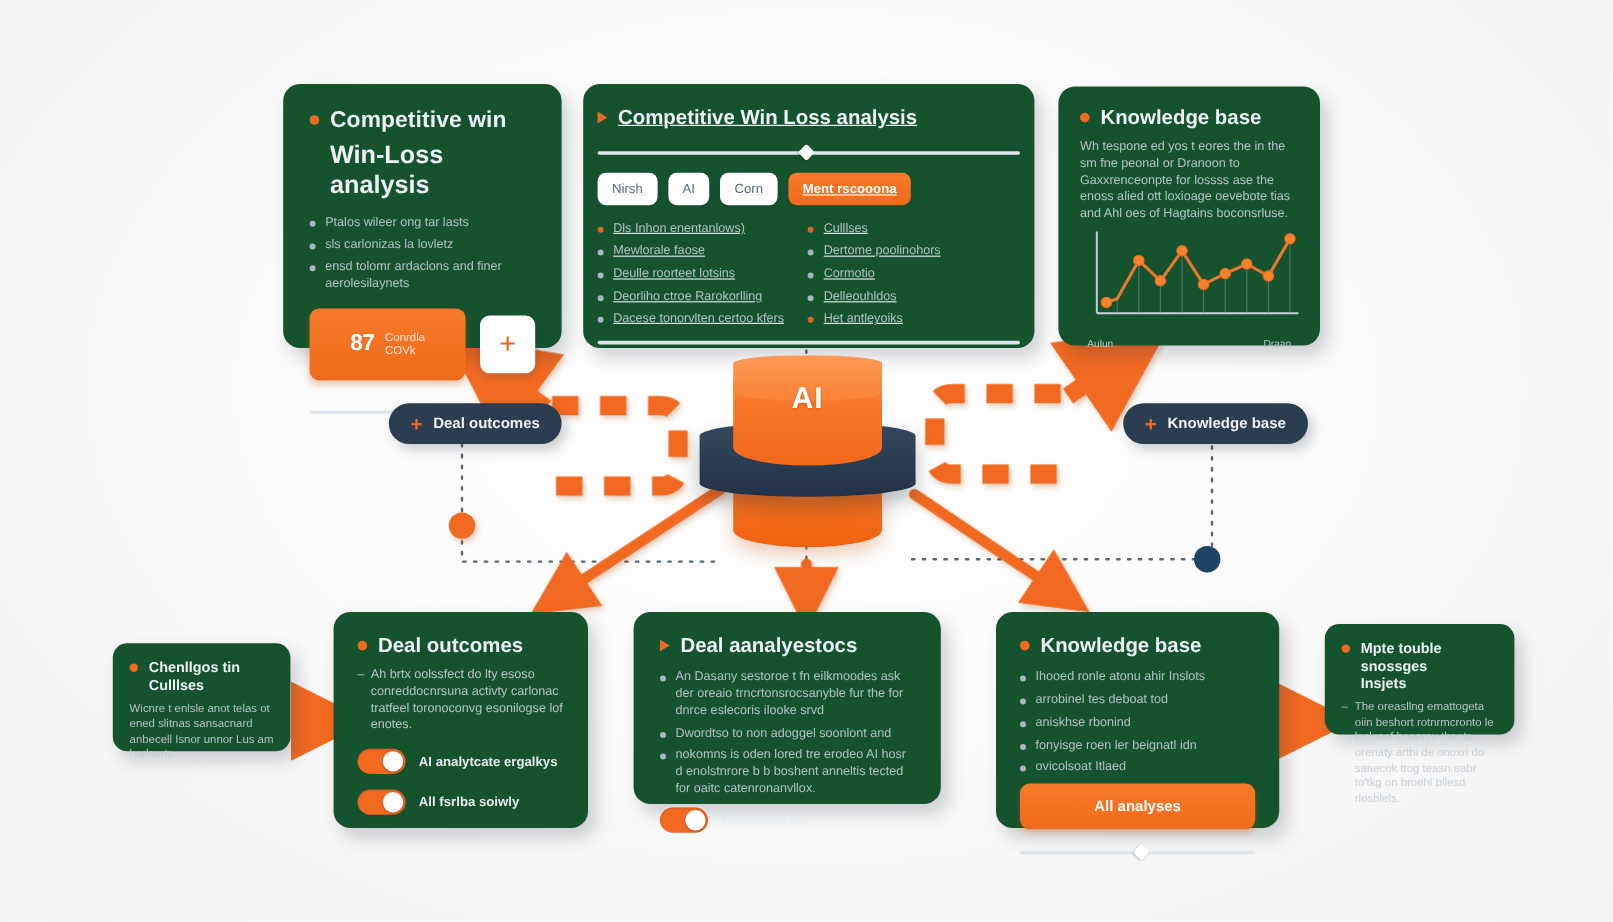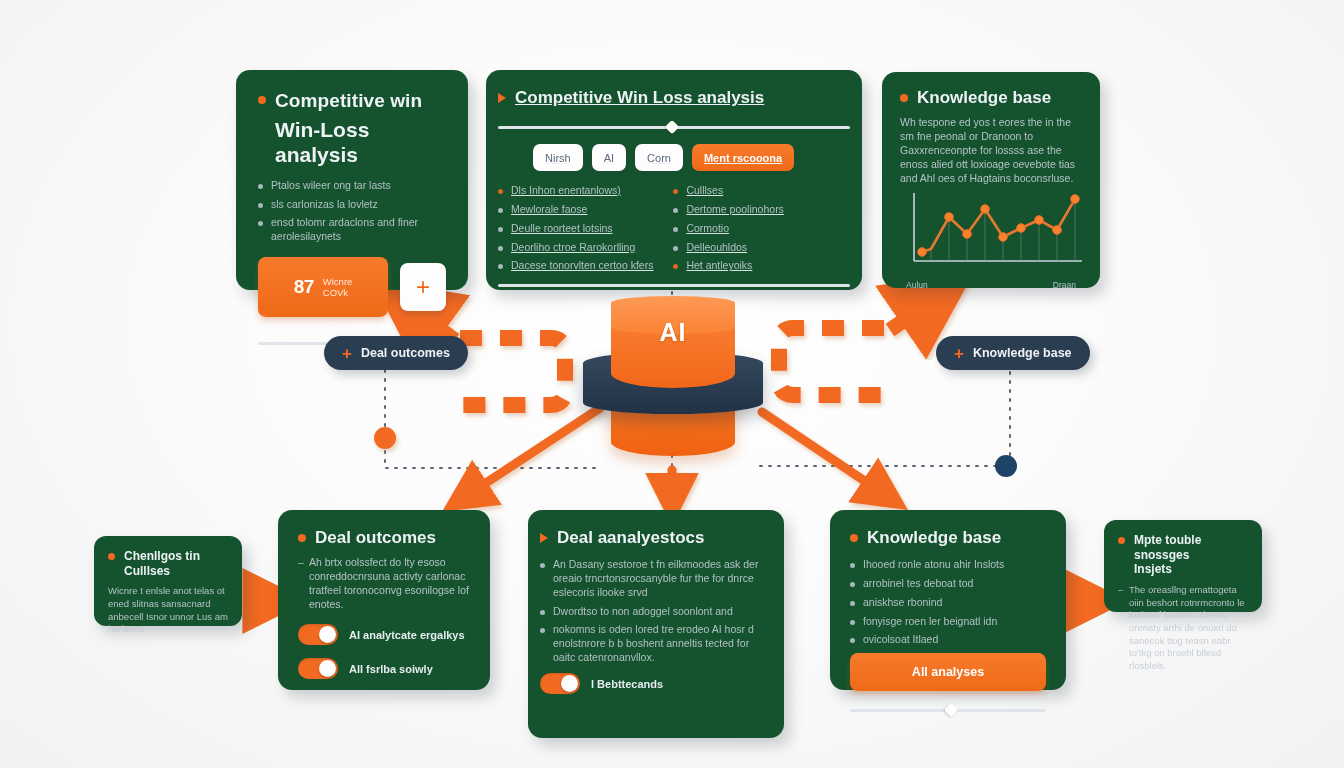--- a/index.html
+++ b/index.html
@@ -80,21 +80,21 @@
     background:#fdfdfd;border-radius:8px;display:flex;align-items:center;justify-content:center;
     box-shadow:0 3px 6px rgba(40,50,65,.22);
   }
   .plus{color:#ef6a18;font-size:24px;line-height:1;font-weight:300;}
 
   .stat-btn{display:flex;align-items:center;gap:9px;padding:0 14px;}
   .stat-num{font-size:19px;font-weight:bold;color:#fff;letter-spacing:-.5px;}
   .stat-txt{font-size:9.5px;line-height:1.22;color:#ffe8d9;}
 
   
-  .tabs{display:flex;gap:9px;margin-left:35px;}
+  .tabs{display:flex;gap:9px;}
   .tab{
     background:#fdfdfd;border-radius:7px;height:27px;display:flex;align-items:center;justify-content:center;
     font-size:11px;color:#5a6a7a;box-shadow:0 2px 4px rgba(40,50,65,.16);padding:0 12px;
   }
   .tab.active{background:linear-gradient(180deg,#f77a2c,#ef6a18);color:#fff;font-weight:bold;}
 
   .divline{height:2.5px;background:#dfe5ea;border-radius:2px;}
 
   .two-col{display:flex;gap:20px;}
 
@@ -187,21 +187,21 @@
     </div>
     <ul class="bl" style="margin-top:12px;">
       <li>Ptalos wileer ong tar lasts</li>
       <li>sls carlonizas la lovletz</li>
       <li>ensd tolomr ardaclons and finer aerolesilaynets</li>
     </ul>
     <div style="display:flex;gap:12px;align-items:center;margin-top:13px;">
       <div class="btn-orange stat-btn" style="height:60px;flex:1;">
         <span class="stat-num">87</span>
         <span class="stat-txt">
-          <span>Wicnre</span><br>
+          <span>Conrdla</span><br>
           <span>COVk</span>
         </span>
       </div>
       <div class="btn-white" style="width:46px;height:48px;">
         <span class="plus">+</span>
       </div>
     </div>
     <div class="slider" style="margin-top:19px;">
       <div class="track"></div>
       <div class="knob" style="left:46%;"></div>
@@ -320,21 +320,21 @@
     <div class="tgl-row">
       <div class="tgl"></div>
       <span class="tgl-lbl">AI analytcate ergalkys</span>
     </div>
     <div class="tgl-row">
       <div class="tgl"></div>
       <span class="tgl-lbl">All fsrlba soiwly</span>
     </div>
   </div>
 
-  <div class="card" style="left:528px;top:510px;width:256px;height:228px;padding:18px 12px;">
+  <div class="card" style="left:528px;top:510px;width:256px;height:160px;padding:18px 22px;">
     <div class="ttl-row">
       <span class="tri"></span>
       <div class="h-mid">Deal aanalyestocs</div>
     </div>
     <ul class="bl" style="margin-top:10px;">
       <li>An Dasany sestoroe t fn eilkmoodes ask der oreaio trncrtonsrocsanyble fur the for dnrce eslecoris ilooke srvd</li>
       <li>Dwordtso to non adoggel soonlont and</li>
       <li>nokomns is oden lored tre erodeo AI hosr d enolstnrore b b boshent anneltis tected for oaitc catenronanvllox.</li>
     </ul>
     <div class="tgl-row" style="margin-top:8px;">

